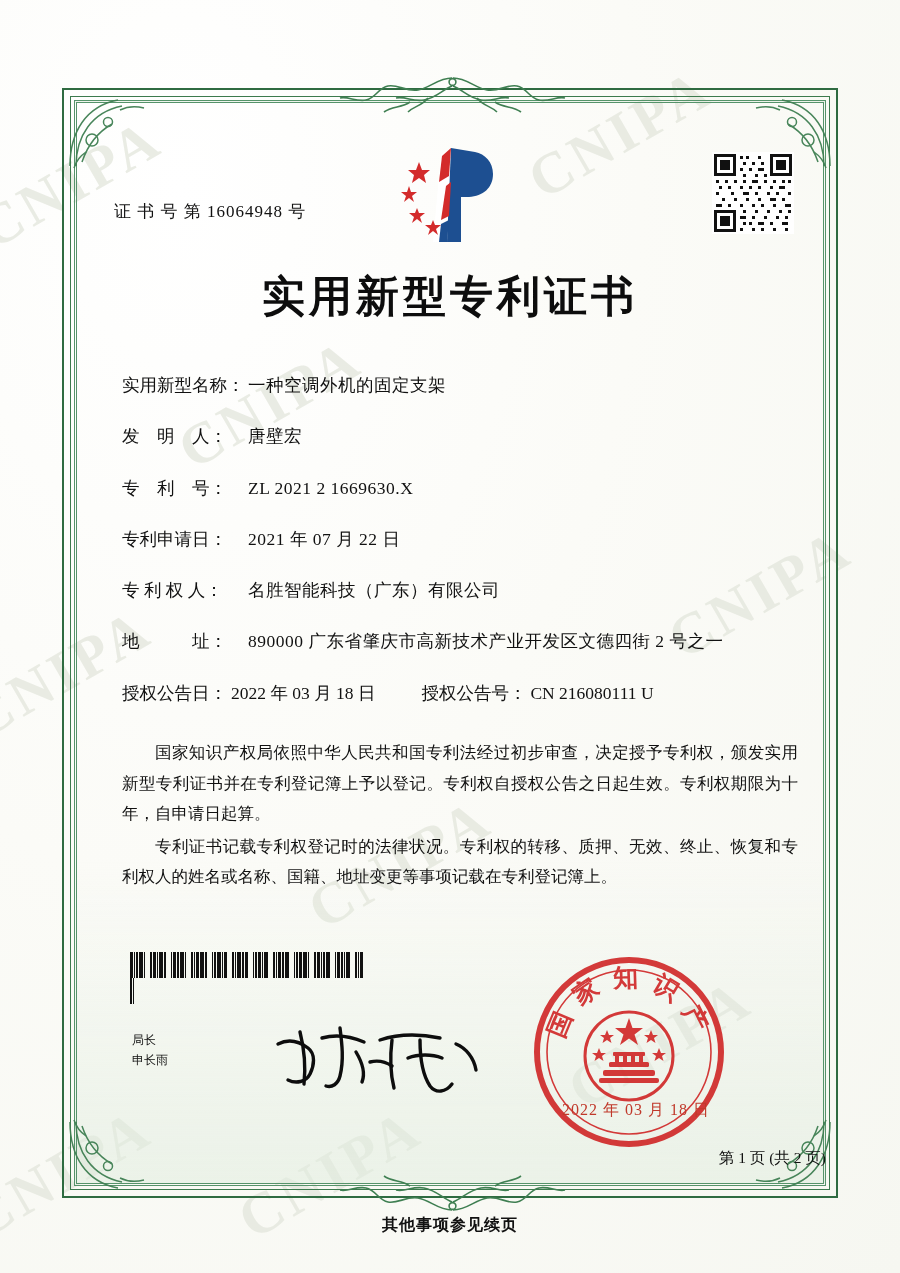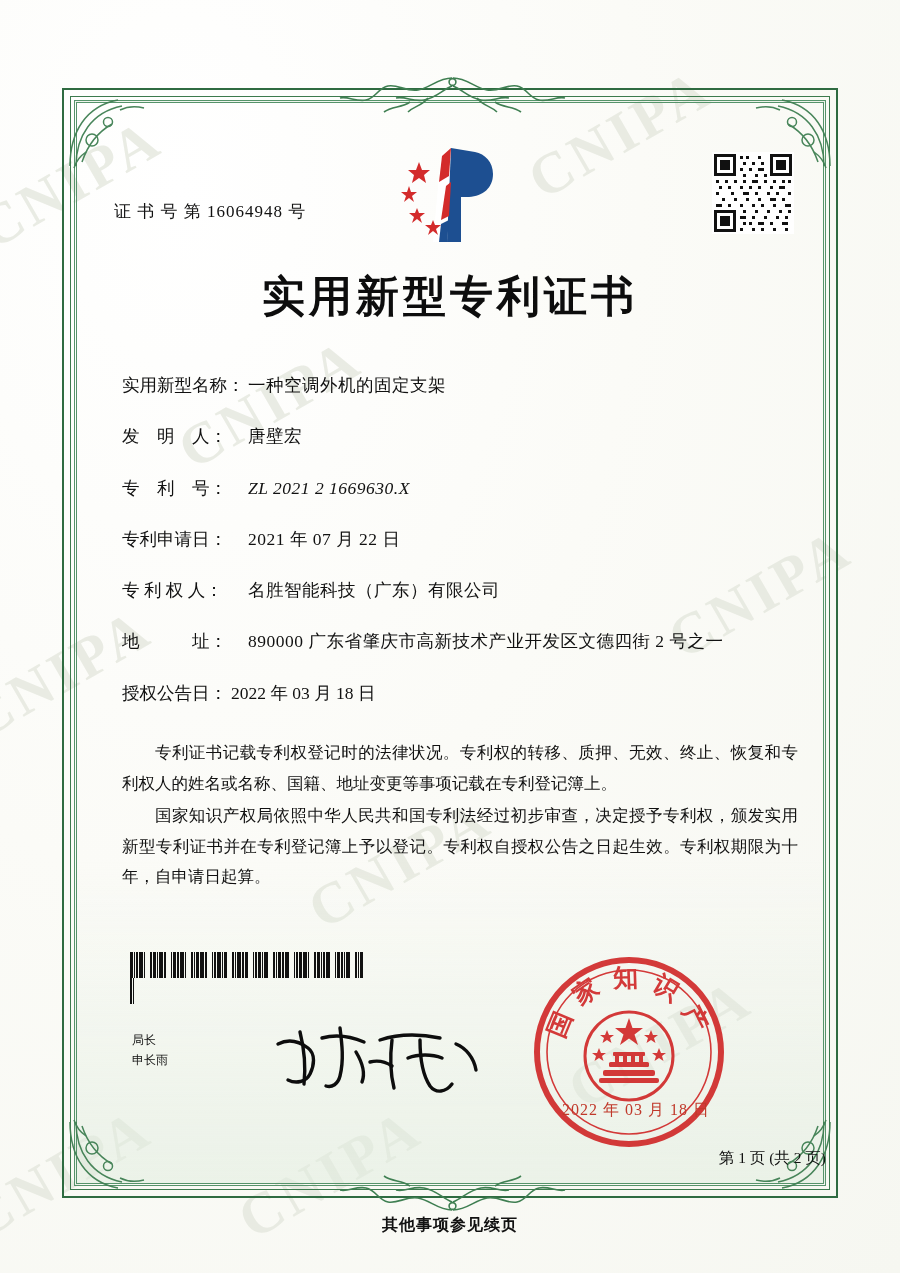--- a/index.html
+++ b/index.html
@@ -180,21 +180,21 @@
     display: flex;
     align-items: flex-start;
   }
   .row.two .half.right {
     margin-left: 46px;
   }
   .row.two .lbl2 {
     white-space: nowrap;
     margin-right: 4px;
   }
-  .mono-sp { letter-spacing: 1.5px; font-style: italic; }
+  .mono-sp { letter-spacing: 1.5px; }
 
   .body-text {
     position: absolute;
     left: 48px;
     top: 638px;
     width: 676px;
     font-size: 16.5px;
     line-height: 1.85;
     color: #111;
     text-align: justify;
@@ -481,27 +481,31 @@
       <div class="row">
         <div class="lbl">地　　　址：</div>
         <div class="val">890000 广东省肇庆市高新技术产业开发区文德四街 2 号之一</div>
       </div>
 
       <div class="row two">
         <div class="half left">
           <span class="lbl2">授权公告日：</span>
           <span>2022 年 03 月 18 日</span>
         </div>
+        <div class="half right">
+          <span class="lbl2">授权公告号：</span>
+          <span>CN 216080111 U</span>
+        </div>
       </div>
 
     </div>
 
     <div class="body-text">
+      <p>国家知识产权局依照中华人民共和国专利法经过初步审查，决定授予专利权，颁发实用新型专利证书并在专利登记簿上予以登记。专利权自授权公告之日起生效。专利权期限为十年，自申请日起算。</p>
       <p>专利证书记载专利权登记时的法律状况。专利权的转移、质押、无效、终止、恢复和专利权人的姓名或名称、国籍、地址变更等事项记载在专利登记簿上。</p>
-      <p>国家知识产权局依照中华人民共和国专利法经过初步审查，决定授予专利权，颁发实用新型专利证书并在专利登记簿上予以登记。专利权自授权公告之日起生效。专利权期限为十年，自申请日起算。</p>
     </div>
 
     <div class="barcode">
       <i style="width:3px"></i><i style="width:1px"></i><i style="width:2px"></i><i style="width:4px"></i><i style="width:1px"></i>
       <i style="width:2px"></i><i style="width:3px"></i><i style="width:1px"></i><i style="width:4px"></i><i style="width:2px"></i>
       <i style="width:1px"></i><i style="width:3px"></i><i style="width:2px"></i><i style="width:4px"></i><i style="width:1px"></i>
       <i style="width:2px"></i><i style="width:1px"></i><i style="width:3px"></i><i style="width:4px"></i><i style="width:2px"></i>
       <i style="width:1px"></i><i style="width:2px"></i><i style="width:4px"></i><i style="width:1px"></i><i style="width:3px"></i>
       <i style="width:2px"></i><i style="width:1px"></i><i style="width:4px"></i><i style="width:2px"></i><i style="width:3px"></i>
       <i style="width:1px"></i><i style="width:2px"></i><i style="width:3px"></i><i style="width:1px"></i><i style="width:4px"></i>

